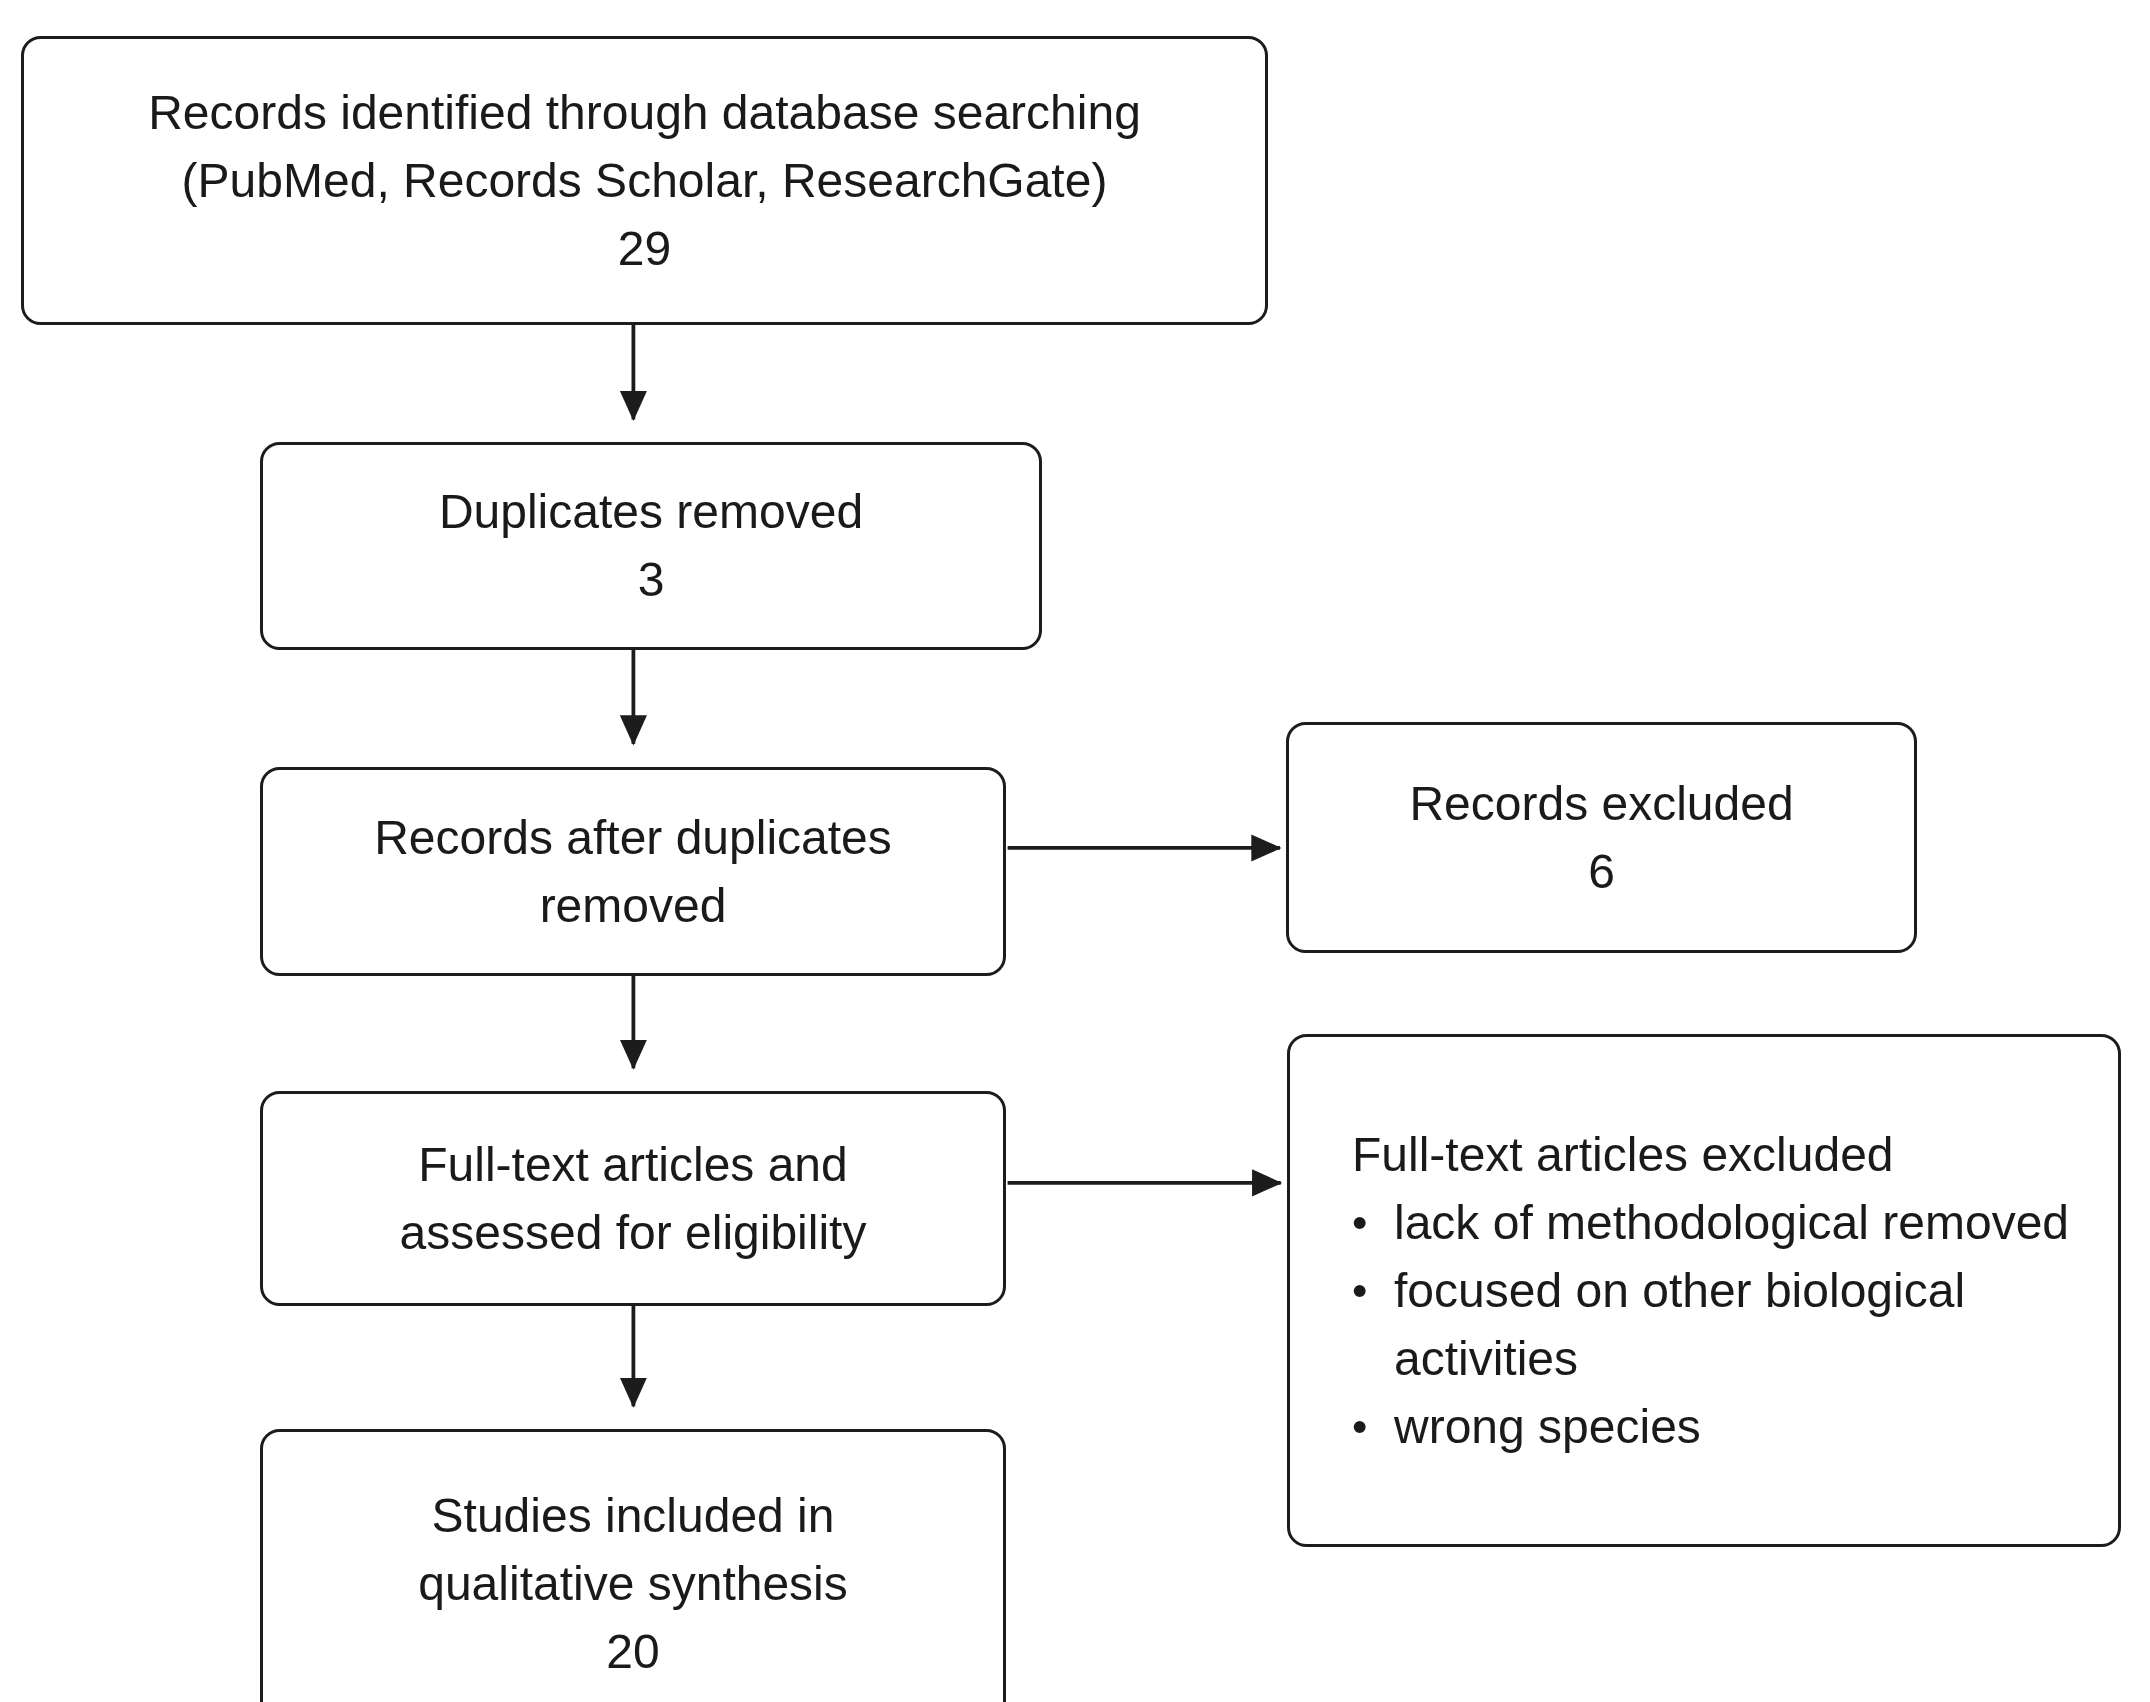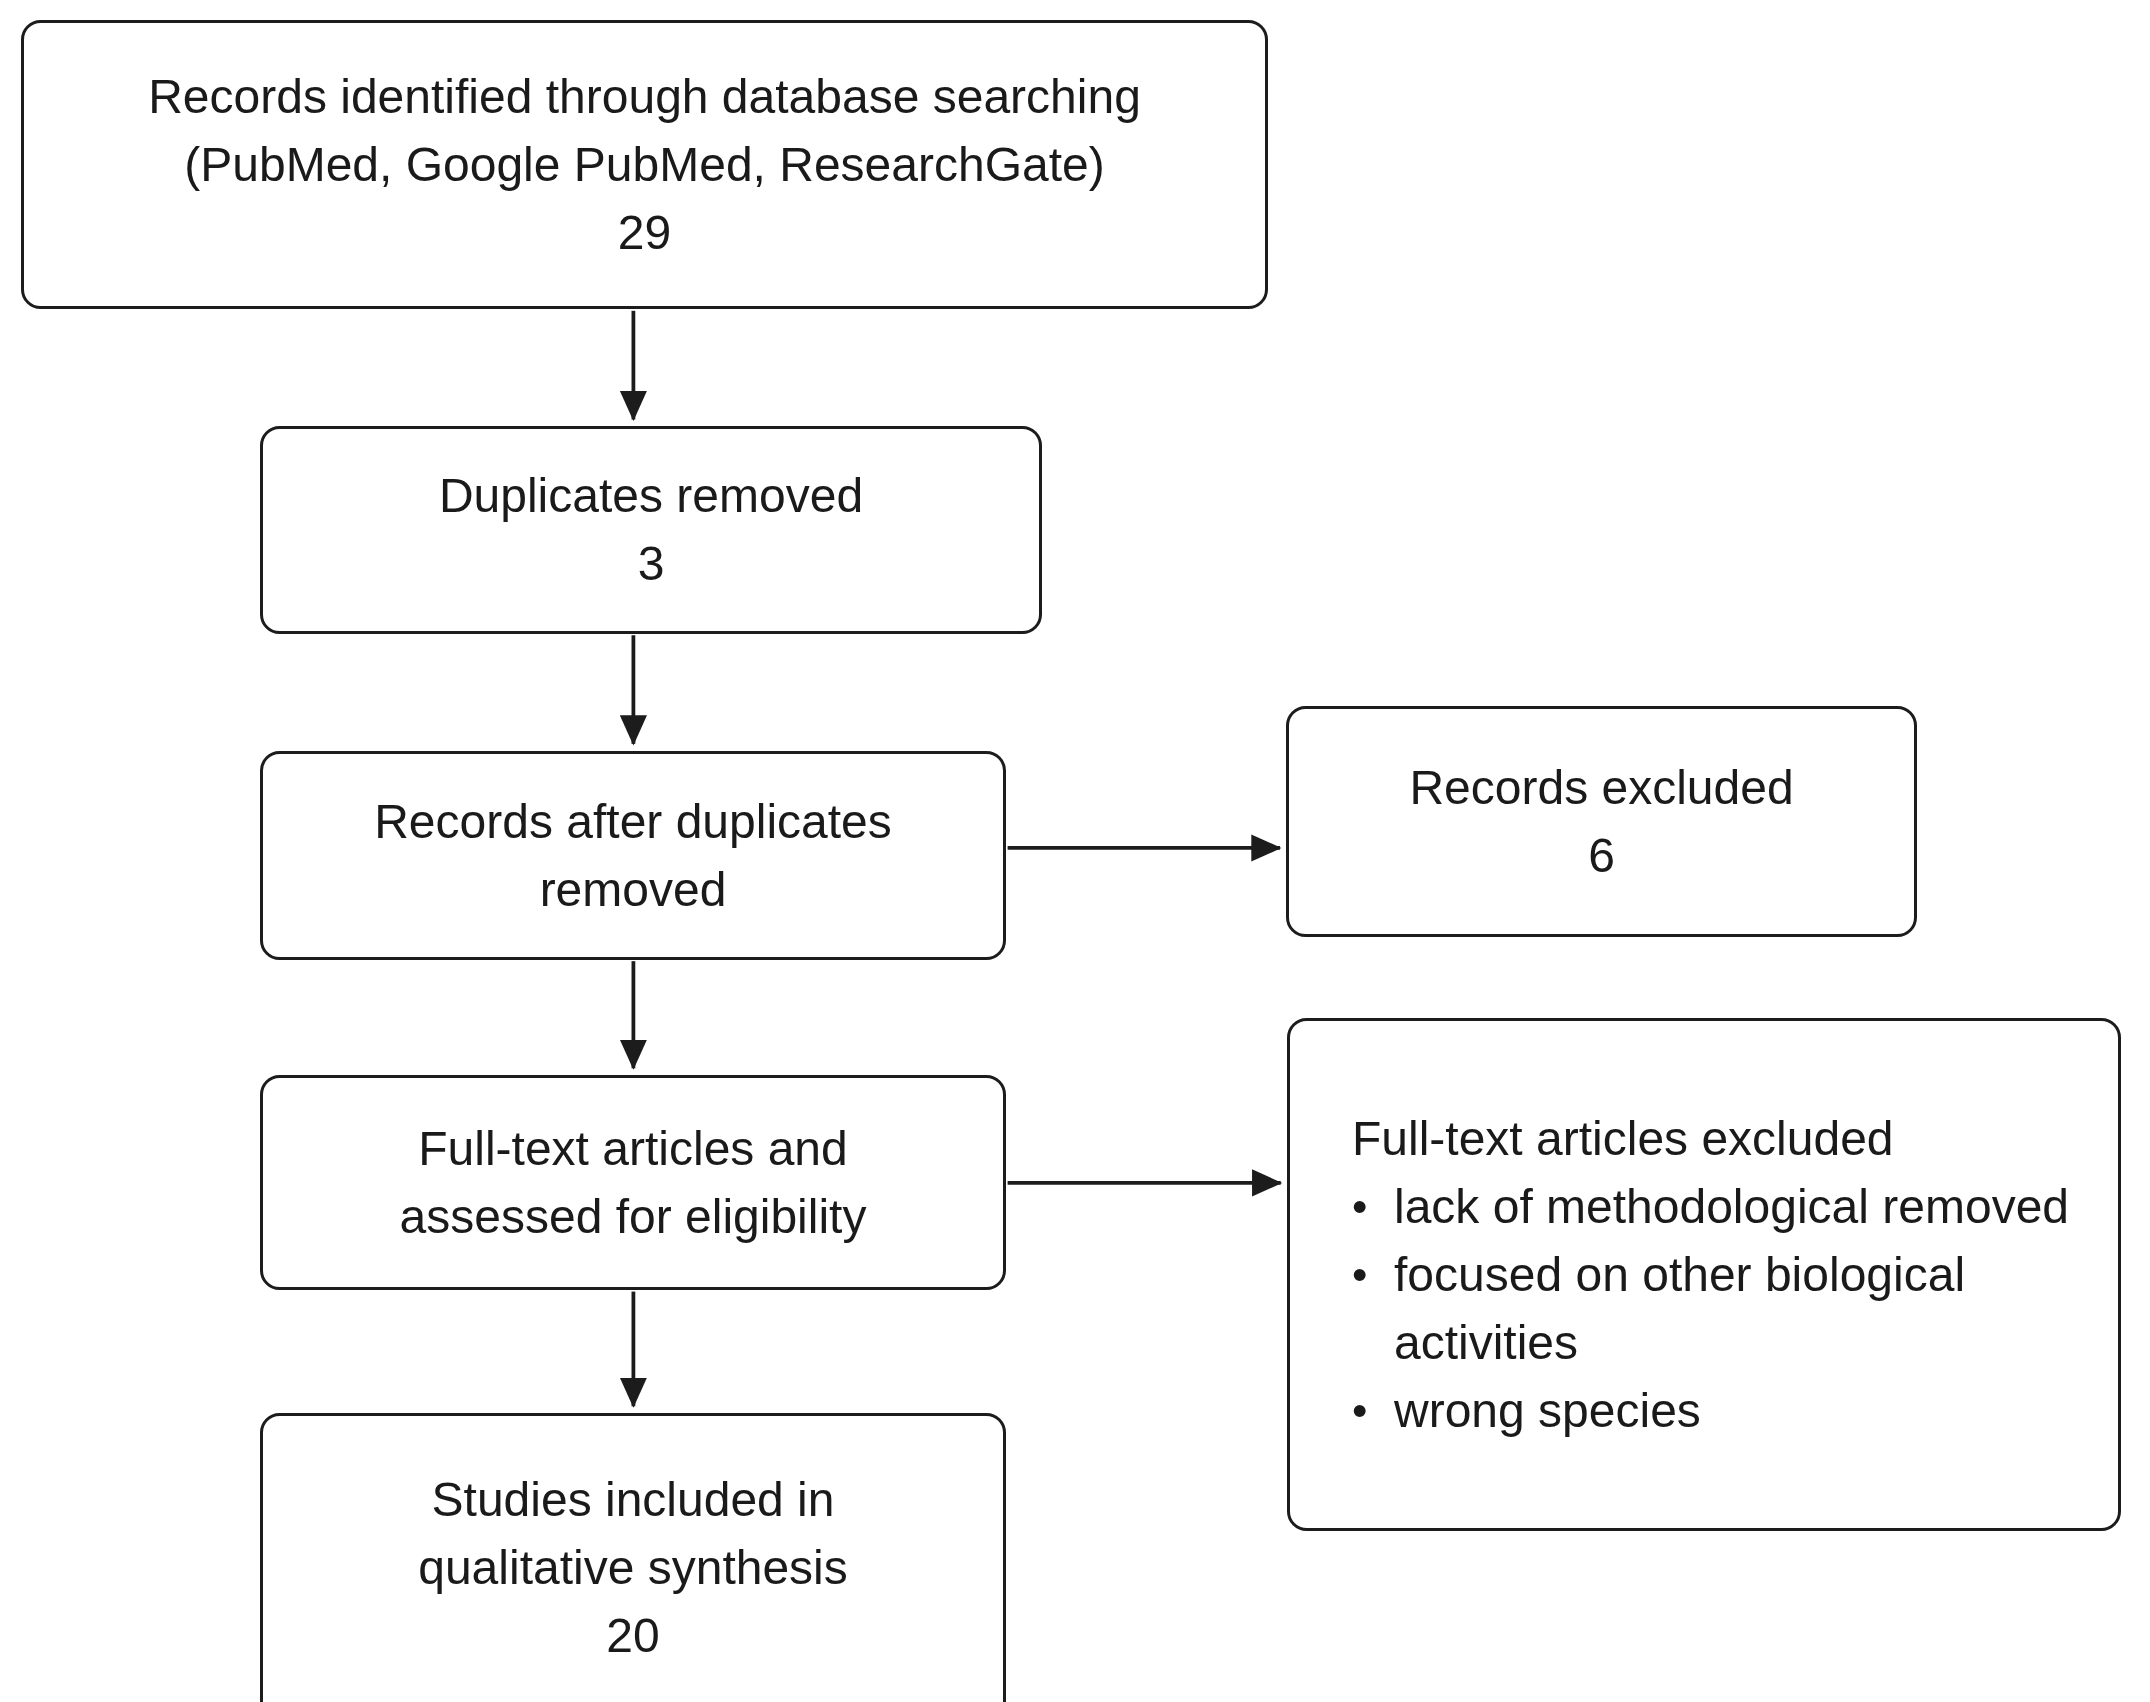--- a/index.html
+++ b/index.html
@@ -37,20 +37,21 @@
     border-radius: 19.6px;
     display: flex;
     flex-direction: column;
     justify-content: center;
     align-items: center;
     text-align: center;
     color: var(--ink);
     font-size: 48px;
     line-height: 68px;
     padding: 7.5px 21px;
+    margin-top: 16px;
   }
   .line { width: 100%; }
   
   .b-identified { left: 21px;  top: 20.4px;   width: 1247px; height: 289px; }
   .b-dup       { left: 260px; top: 426px;  width: 782px;  height: 208px; }
   .b-afterdup  { left: 260px; top: 751px;  width: 746px;  height: 209px; }
   .b-fulltext  { left: 260px; top: 1075px; width: 746px;  height: 215px; }
   .b-included  { left: 260px; top: 1413px; width: 746px;  height: 309px; }
   
   .b-recexcl   { left: 1286px; top: 706px;  width: 631px;  height: 231px; }
@@ -86,21 +87,21 @@
     <line x1="839" y1="412" x2="839" y2="556" marker-end="url(#ah)"></line>
     <line x1="839" y1="842" x2="839" y2="986" marker-end="url(#ah)"></line>
     <line x1="839" y1="1274" x2="839" y2="1416" marker-end="url(#ah)"></line>
     <line x1="839" y1="1712" x2="839" y2="1864" marker-end="url(#ah)"></line>
     <line x1="1335" y1="1124" x2="1696" y2="1124" marker-end="url(#ah)"></line>
     <line x1="1335" y1="1568" x2="1697" y2="1568" marker-end="url(#ah)"></line>
   </svg>
 
   <div class="box b-identified">
     <div class="line">Records identified through database searching</div>
-    <div class="line">(PubMed, Google PubMed, ResearchGate)</div>
+    <div class="line">(PubMed, Records Scholar, ResearchGate)</div>
     <div class="line">29</div>
   </div>
 
   <div class="box b-dup">
     <div class="line">Duplicates removed</div>
     <div class="line">3</div>
   </div>
 
   <div class="box b-afterdup">
     <div class="line">Records after duplicates</div>

